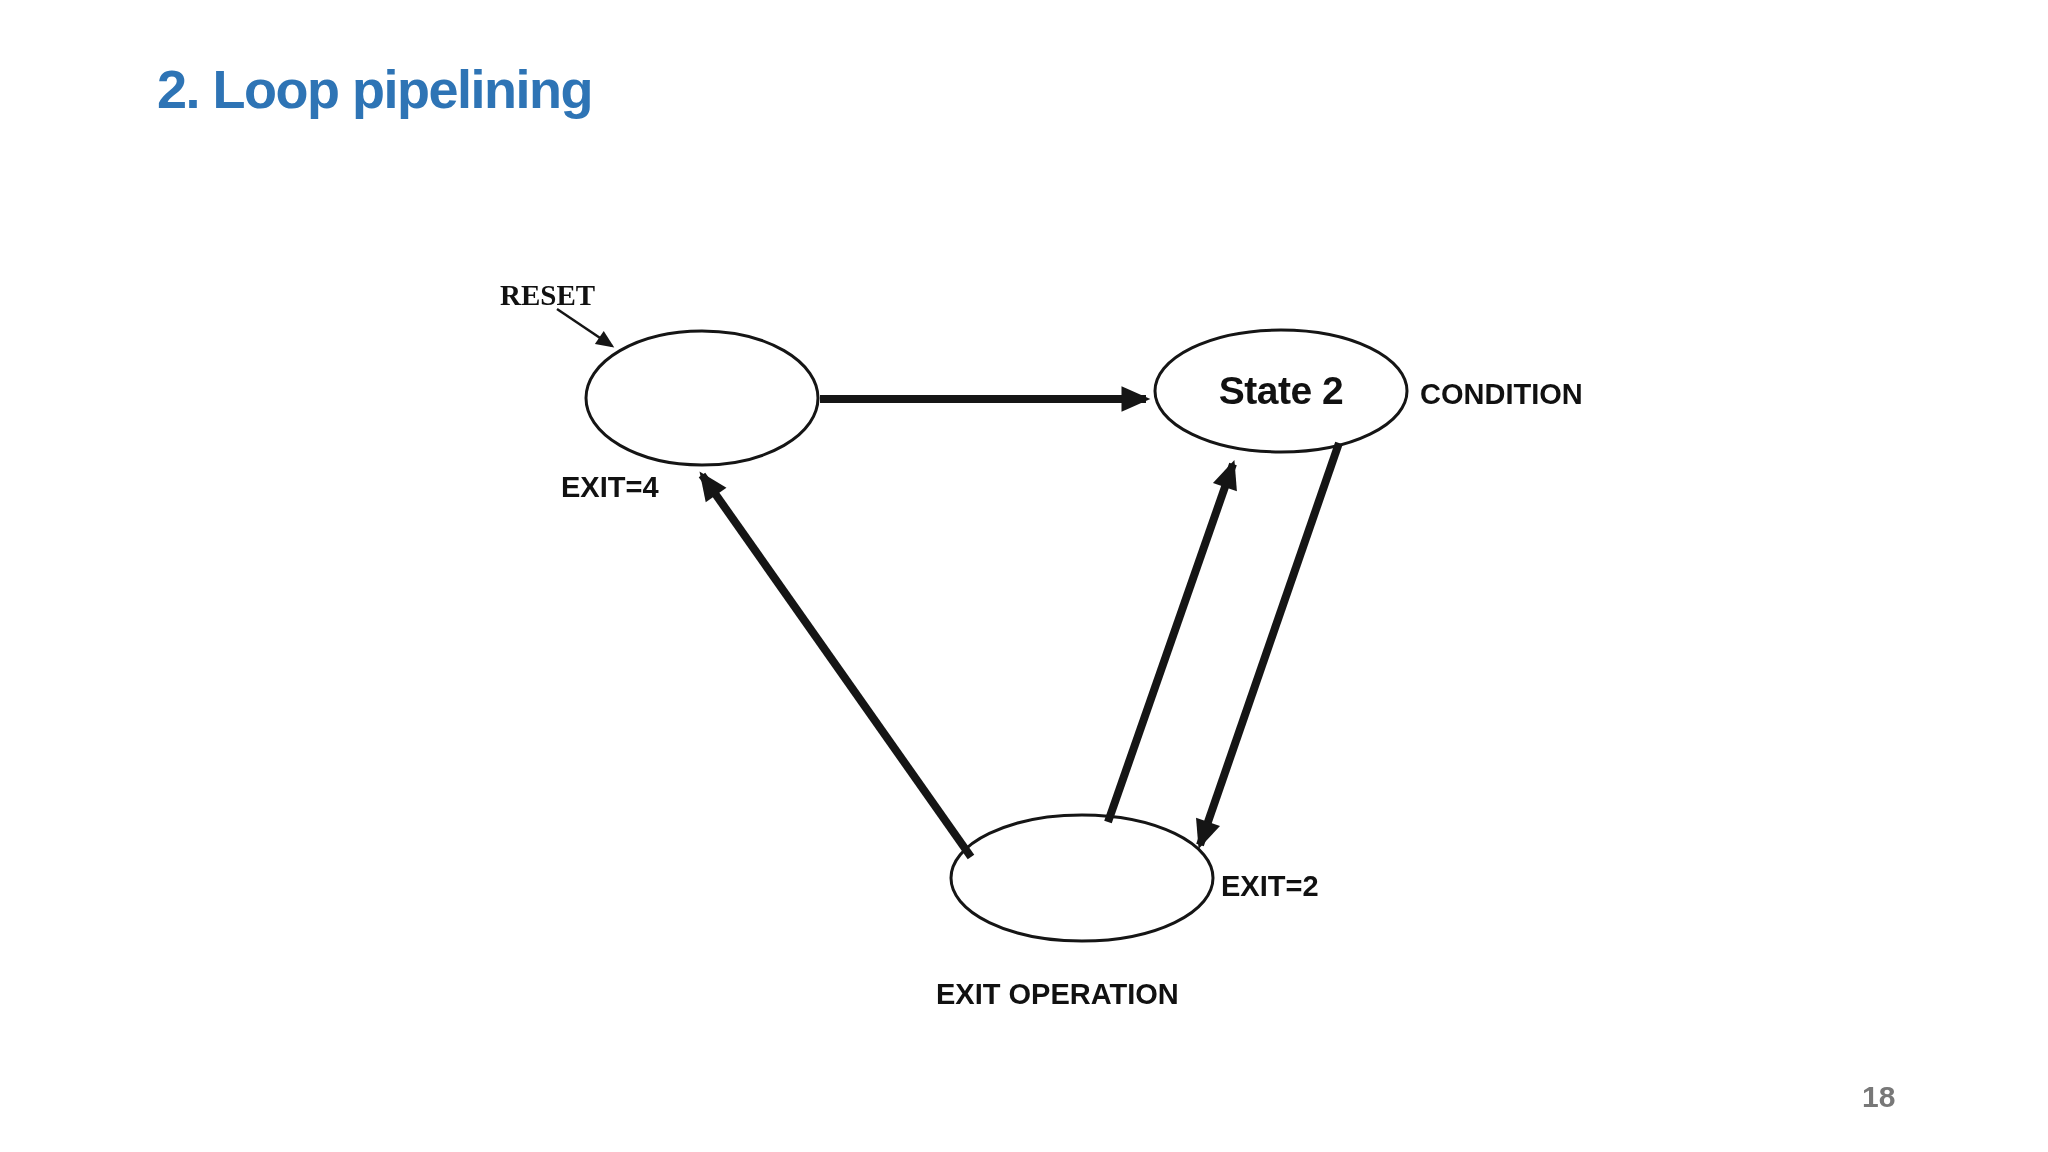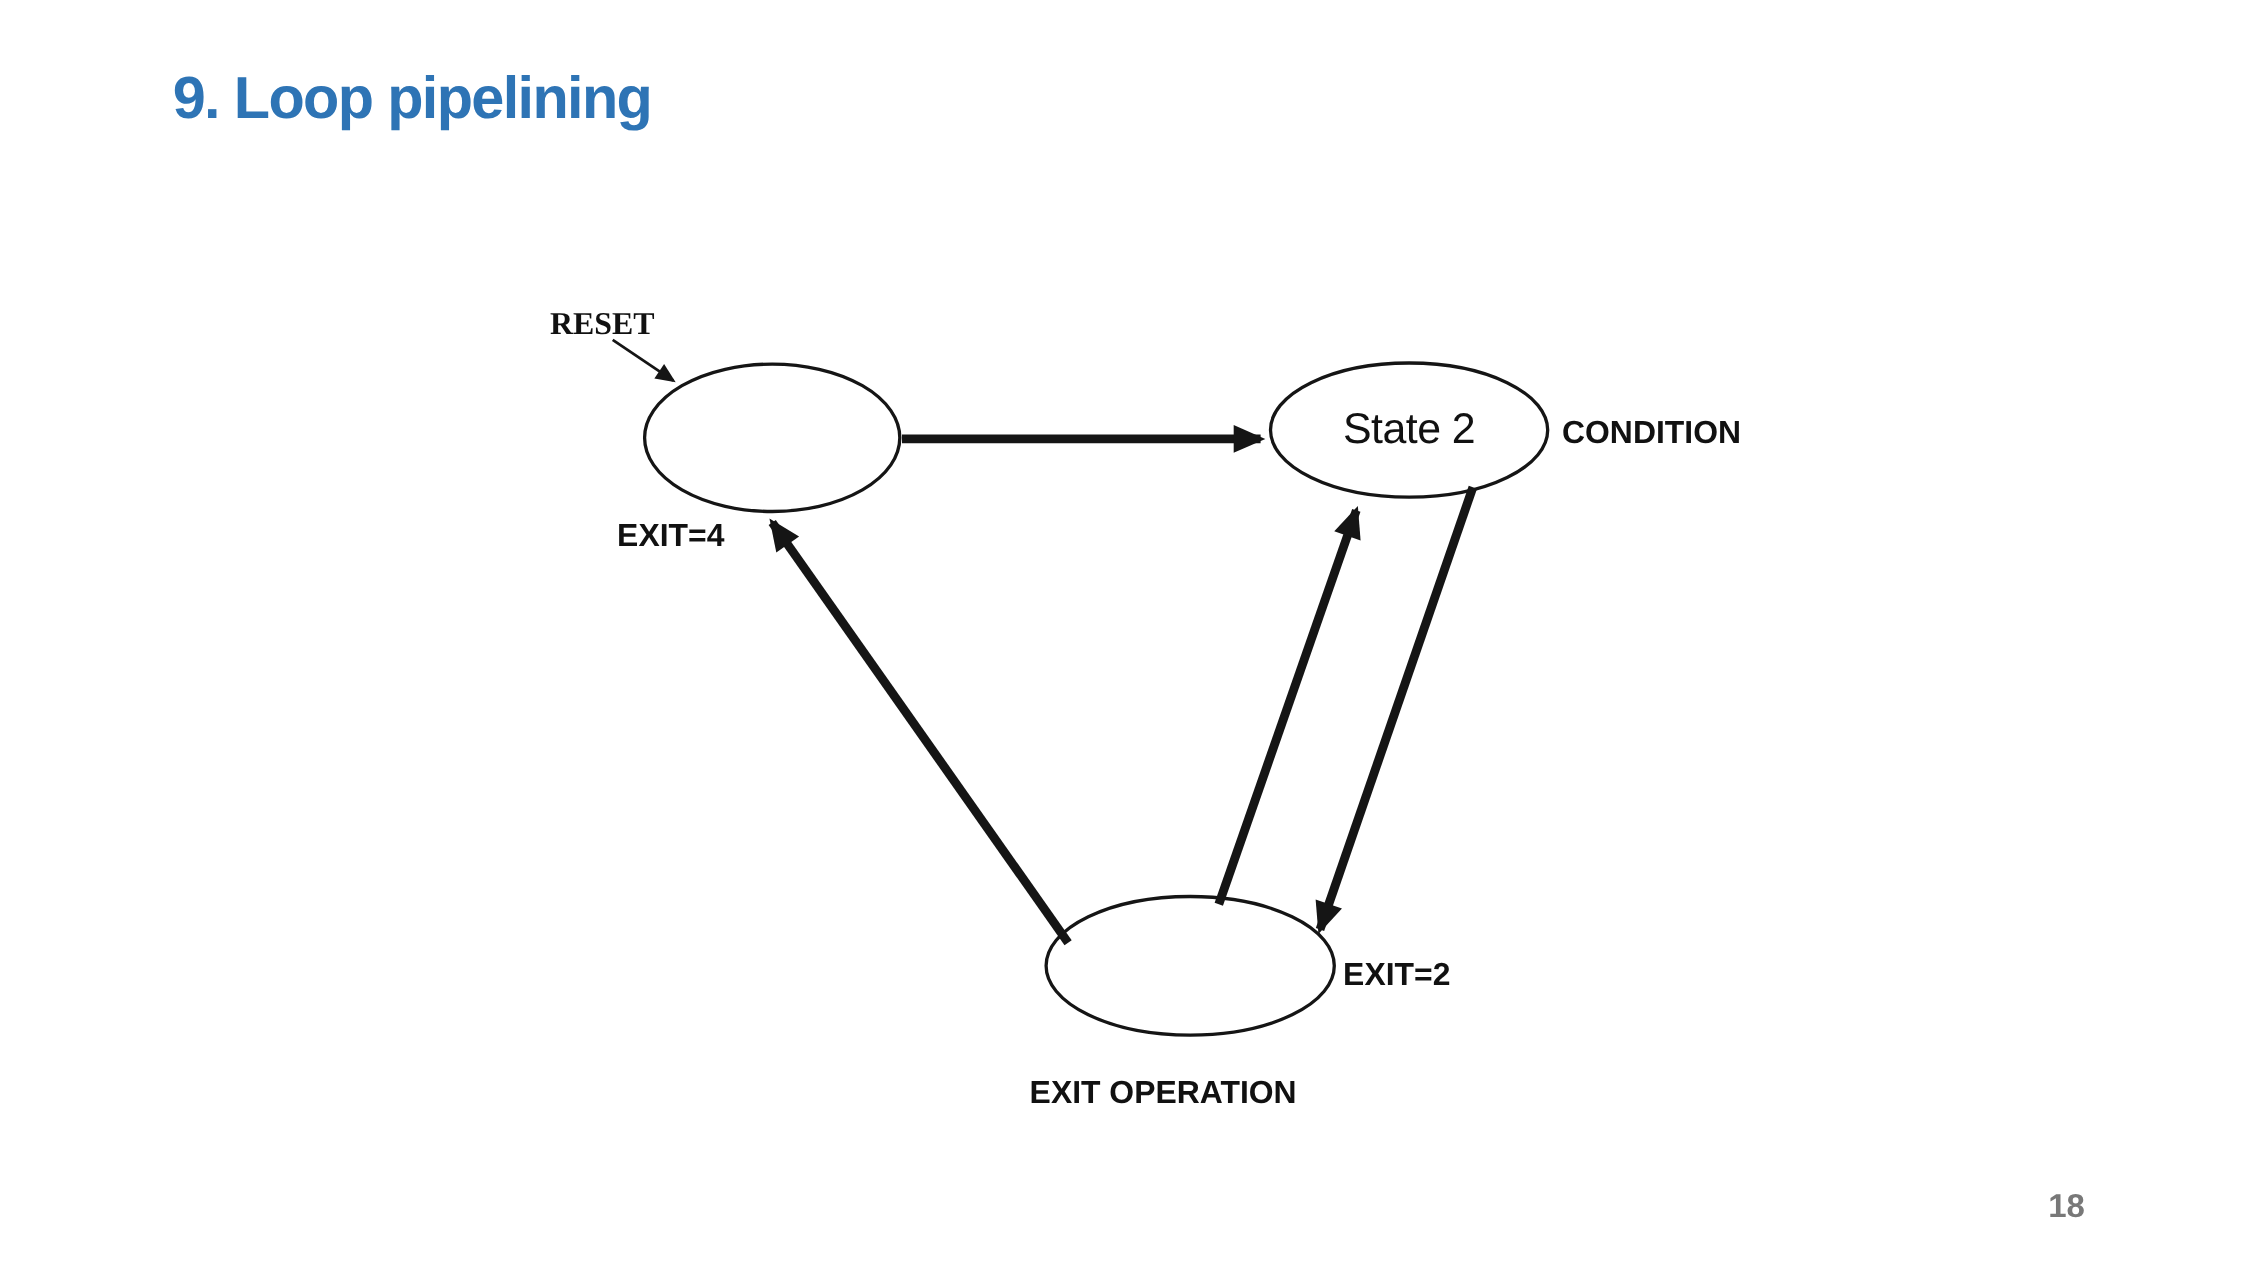--- a/index.html
+++ b/index.html
@@ -38,21 +38,21 @@
     display: flex;
     align-items: center;
     justify-content: center;
     font-size: 39px;
     letter-spacing: -0.5px;
     color: #111111;
     white-space: nowrap;
     pointer-events: none;
   }
   .state1-label { left: 586px; top: 331px; width: 232px; height: 134px; }
-  .state2-label { left: 1155px; top: 330px; width: 252px; height: 122px; }
+  .state2-label { left: 1155px; top: 330px; width: 252px; height: 122px; font-weight: bold; }
   .state3-label { left: 951px; top: 815px; width: 262px; height: 126px; }
   .annot {
     position: absolute;
     font-size: 29px;
     font-weight: bold;
     color: #111111;
     white-space: nowrap;
     line-height: 1.1;
   }
   .annot-reset          { left: 500px;  top: 280px; font-family: Liberation Serif, serif; }
@@ -67,21 +67,21 @@
     font-size: 30px;
     color: #787878;
     font-weight: bold;
   }
 </style>
 </head>
 <body>
 
 <div class="slide">
 
-  <h1 class="slide-title">9. Loop pipelining</h1>
+  <h1 class="slide-title">2. Loop pipelining</h1>
 
   <svg class="diagram-svg" viewBox="0 0 2048 1152" xmlns="http://www.w3.org/2000/svg">
     <defs>
       <marker id="ah" viewBox="0 0 10 10" refX="8.5" refY="5" markerWidth="4" markerHeight="3.6" orient="auto">
         <path d="M0,0.6 L10,5 L0,9.4 Z" fill="#151515"></path>
       </marker>
       <marker id="ah-sm" viewBox="0 0 10 10" refX="8.5" refY="5" markerWidth="8" markerHeight="7.2" orient="auto">
         <path d="M0,0.6 L10,5 L0,9.4 Z" fill="#151515"></path>
       </marker>
     </defs>

